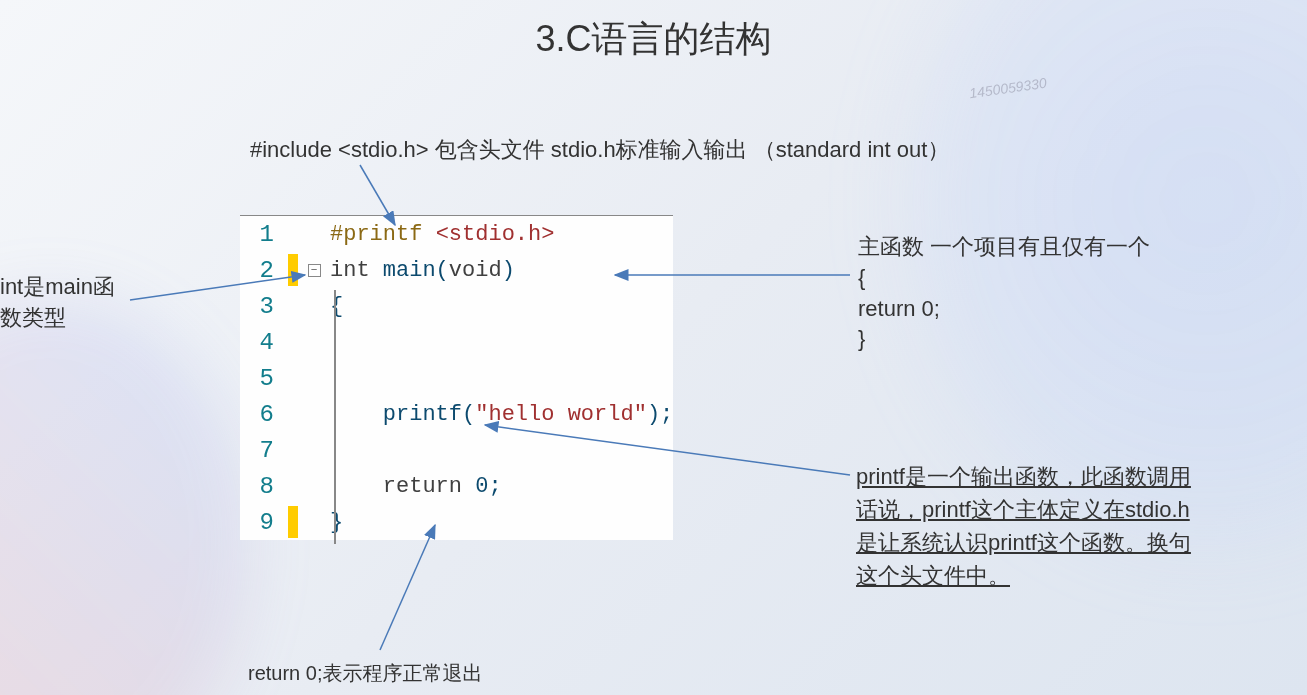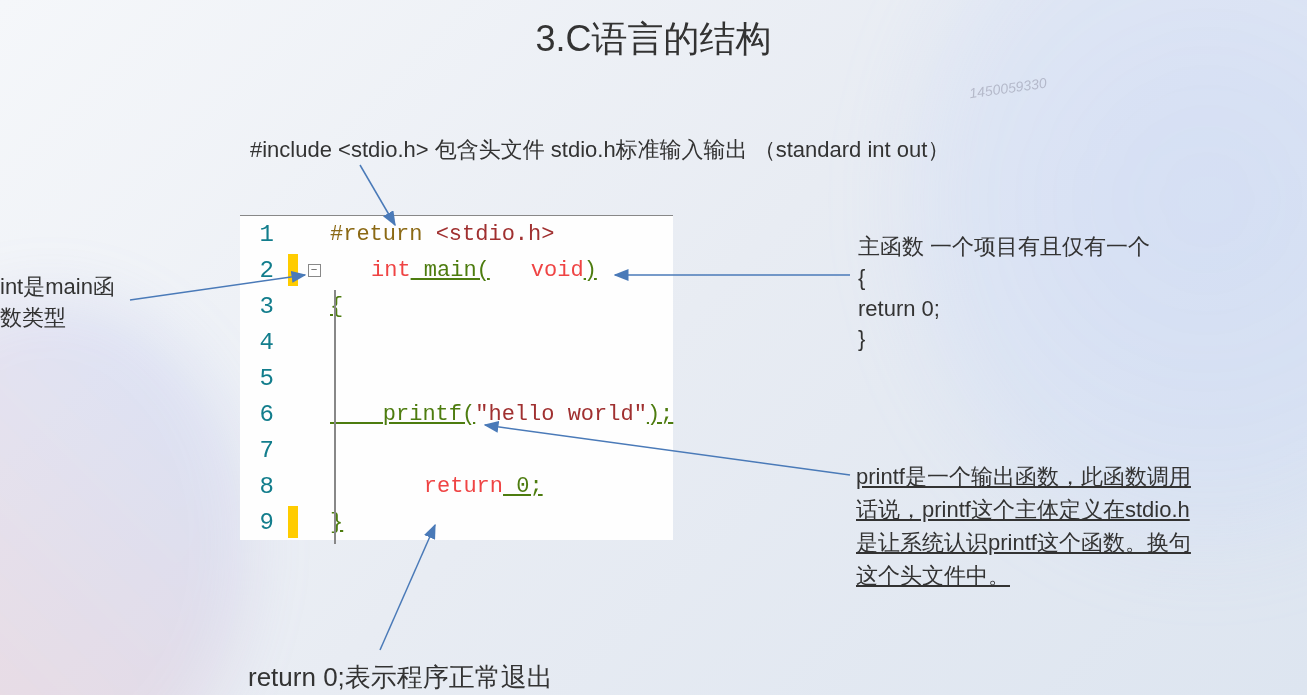--- a/index.html
+++ b/index.html
@@ -51,21 +51,21 @@
     }
     .annotation {
       position: absolute;
       font-size: 20px;
       color: #333;
     }
     .ann-include { top: 135px; left: 250px; font-size: 22px; }
     .ann-int-main { top: 272px; left: 0px; line-height: 1.4; font-size: 22px; }
     .ann-main-func { top: 232px; left: 858px; line-height: 1.4; font-size: 22px; }
     .ann-printf { top: 460px; left: 856px; line-height: 1.5; font-size: 22px; text-decoration: underline; }
-    .ann-return { top: 660px; left: 248px; font-size: 26px; }
+    .ann-return { top: 660px; left: 248px; font-size: 20px; }
 
     .code-block {
       position: absolute;
       top: 215px;
       left: 240px;
       background: #fefefe;
       border-top: 1px solid #888;
     }
     .code-line {
       display: flex;
@@ -108,23 +108,23 @@
       font-size: 11px;
       line-height: 1;
       color: #555;
     }
     .code-text {
       white-space: pre;
       padding-left: 4px;
     }
     .kw-preproc { color: #8b6914; }
     .kw-angle { color: #a03030; }
-    .kw-blue { color: #ef4444; margin-left: 41px; }
+    .kw-blue { color: #404040; }
     .kw-str { color: #a03030; }
-    .kw-plain { color: #4d7c0f; text-decoration: underline; }
+    .kw-plain { color: #0c4a6e; }
     .brace-line {
       position: absolute;
       left: 334px;
       top: 290px;
       width: 2px;
       height: 254px;
       background: #888;
     }
     svg.arrows {
       position: absolute;
@@ -165,21 +165,21 @@
   <div>这个头文件中。</div>
 </div>
 
 <div class="annotation ann-return">return 0;表示程序正常退出</div>
 
 <div class="code-block">
   <div class="code-line">
     <span class="lineno">1</span>
     <span class="marker-col"></span>
     <span class="fold-col"></span>
-    <span class="code-text"><span class="kw-preproc">#return </span><span class="kw-angle">&lt;stdio.h&gt;</span></span>
+    <span class="code-text"><span class="kw-preproc">#printf </span><span class="kw-angle">&lt;stdio.h&gt;</span></span>
   </div>
   <div class="code-line">
     <span class="lineno">2</span>
     <span class="marker-col">
         <span class="yellow-bar"></span>
       </span>
     <span class="fold-col">
         <span class="fold-box">−</span>
       </span>
     <span class="code-text"><span class="kw-blue">int</span><span class="kw-plain"> main(</span><span class="kw-blue">void</span><span class="kw-plain">)</span></span>

